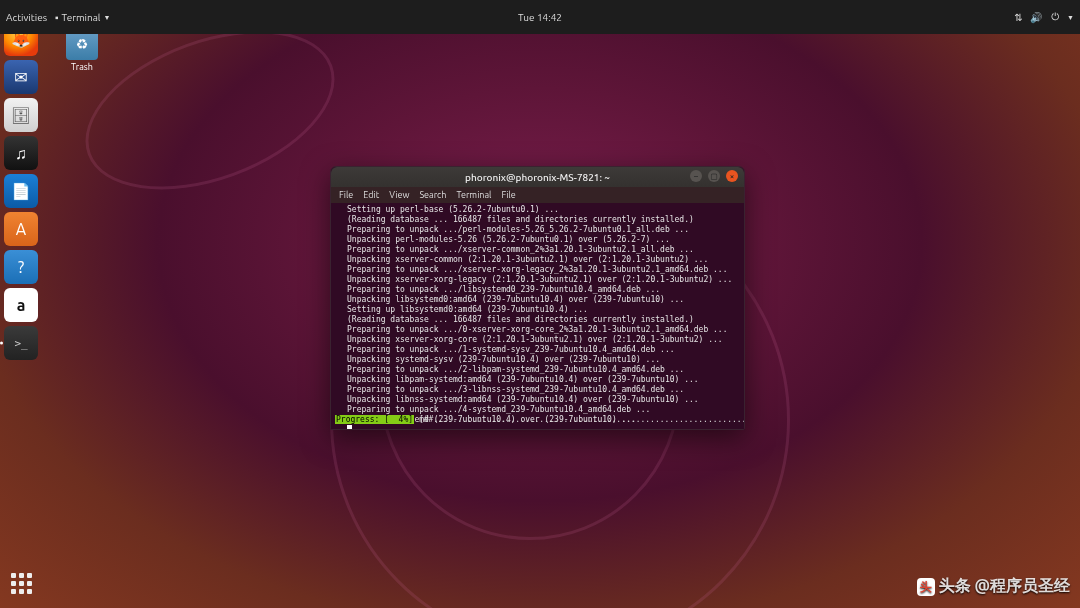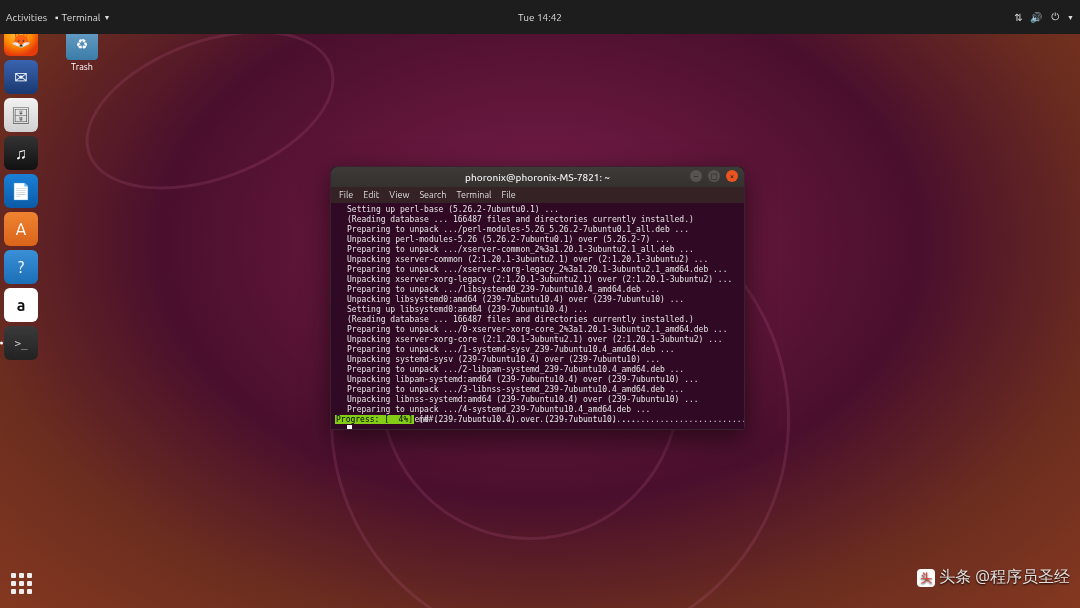--- a/index.html
+++ b/index.html
@@ -152,23 +152,23 @@
     }
     .progress-line{
       position:absolute; left:4px; right:4px; bottom:4px;
       font-size:8px;
     }
     .prog-lab{background:#84cc16;color:#000;padding:0 1px;}
     .prog-bar{color:#ddd;}
 
     
     .watermark{
-      position:absolute;right:10px;bottom:20px;
+      position:absolute;right:10px;bottom:11px;
       color:rgba(255,255,255,0.85);
-      font-size:16px;font-weight:400;
+      font-size:16px;font-weight:700;
       text-shadow:0 1px 2px #000;
       z-index:70;
       margin-top:42px;
     }
     .watermark .logo{
       display:inline-block;width:18px;height:18px;border-radius:4px;
       background:#fff;color:#d43;text-align:center;line-height:18px;
       font-size:12px;margin-right:4px;vertical-align:middle;
     }
   </style>

